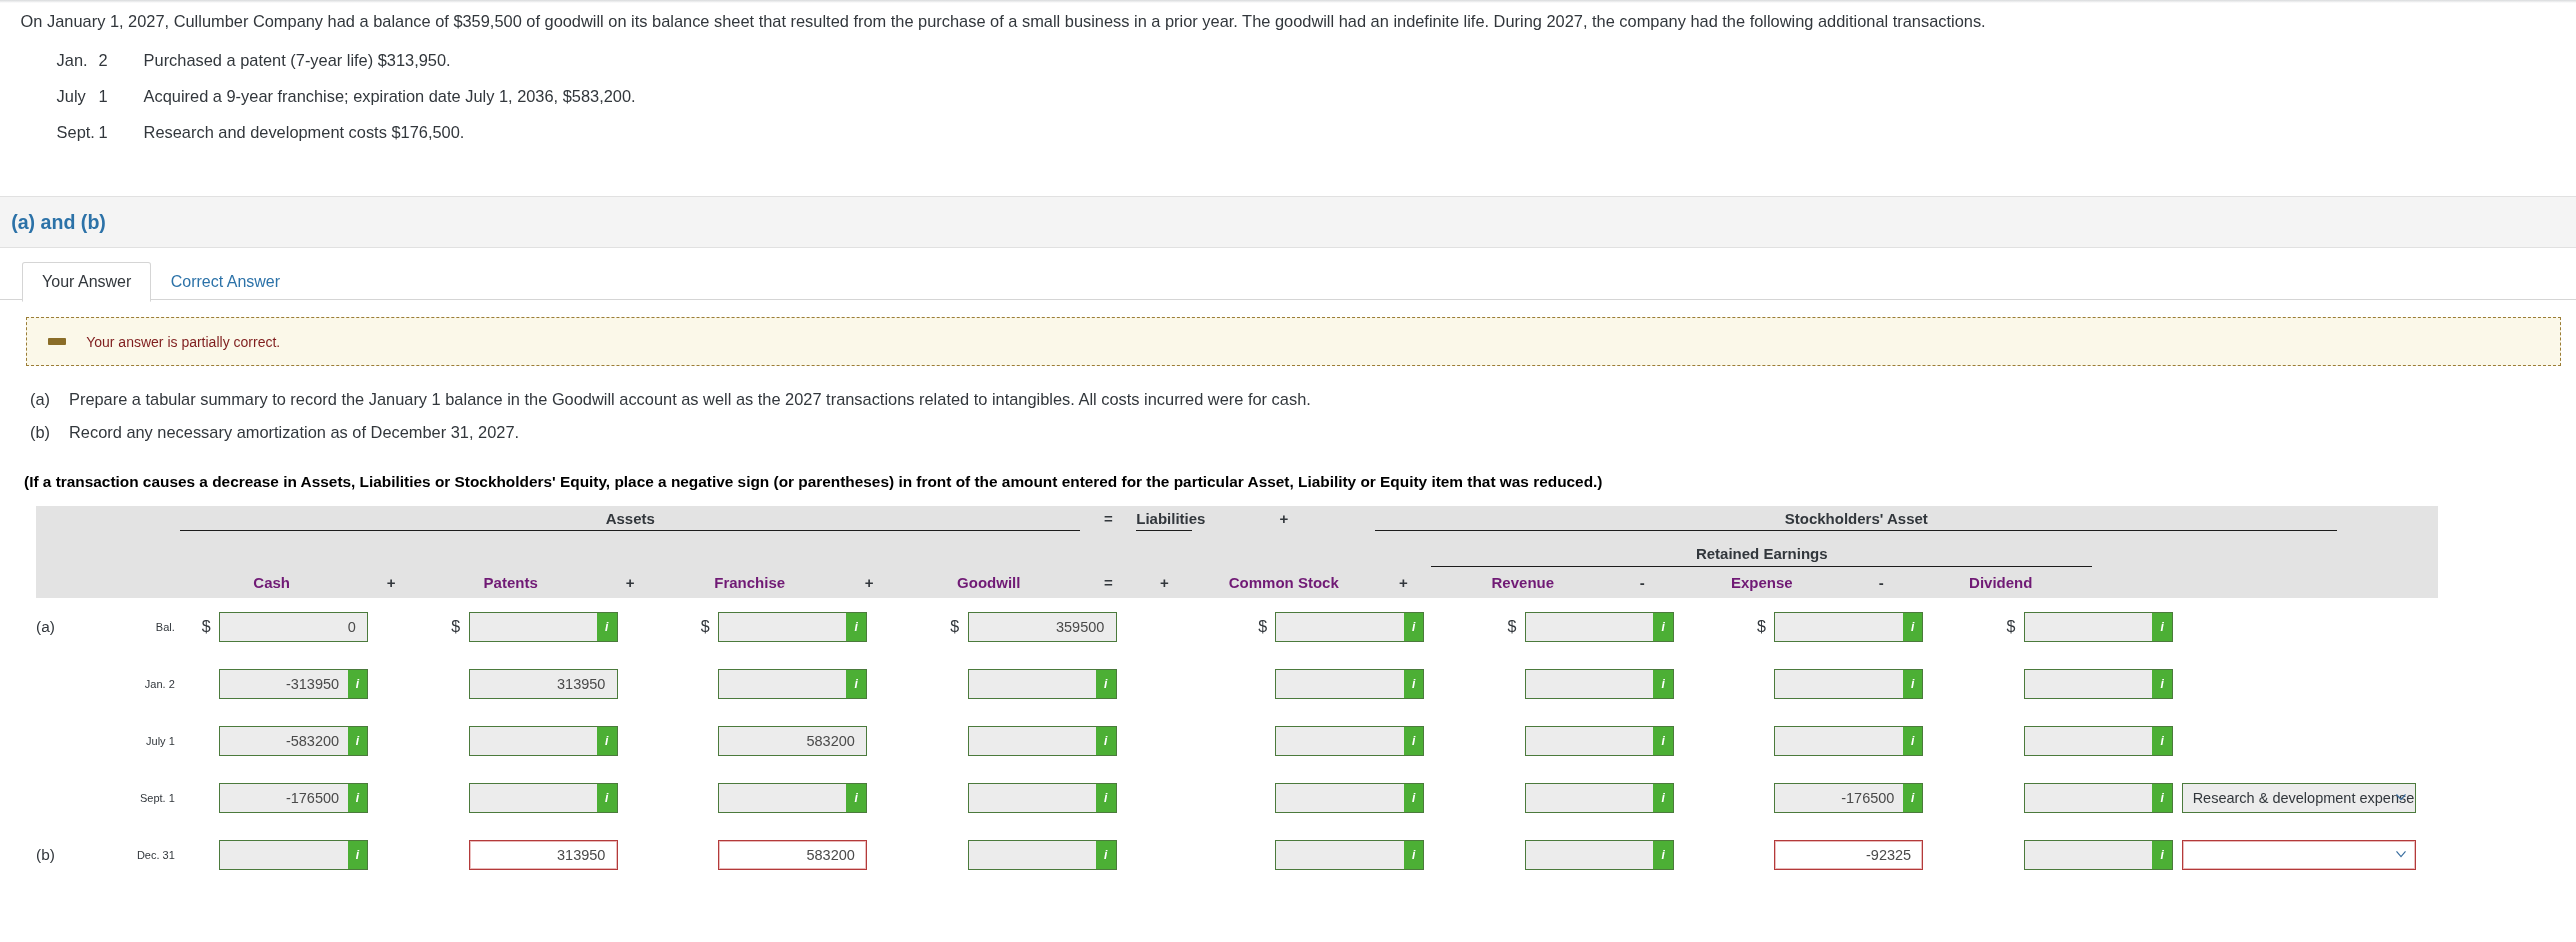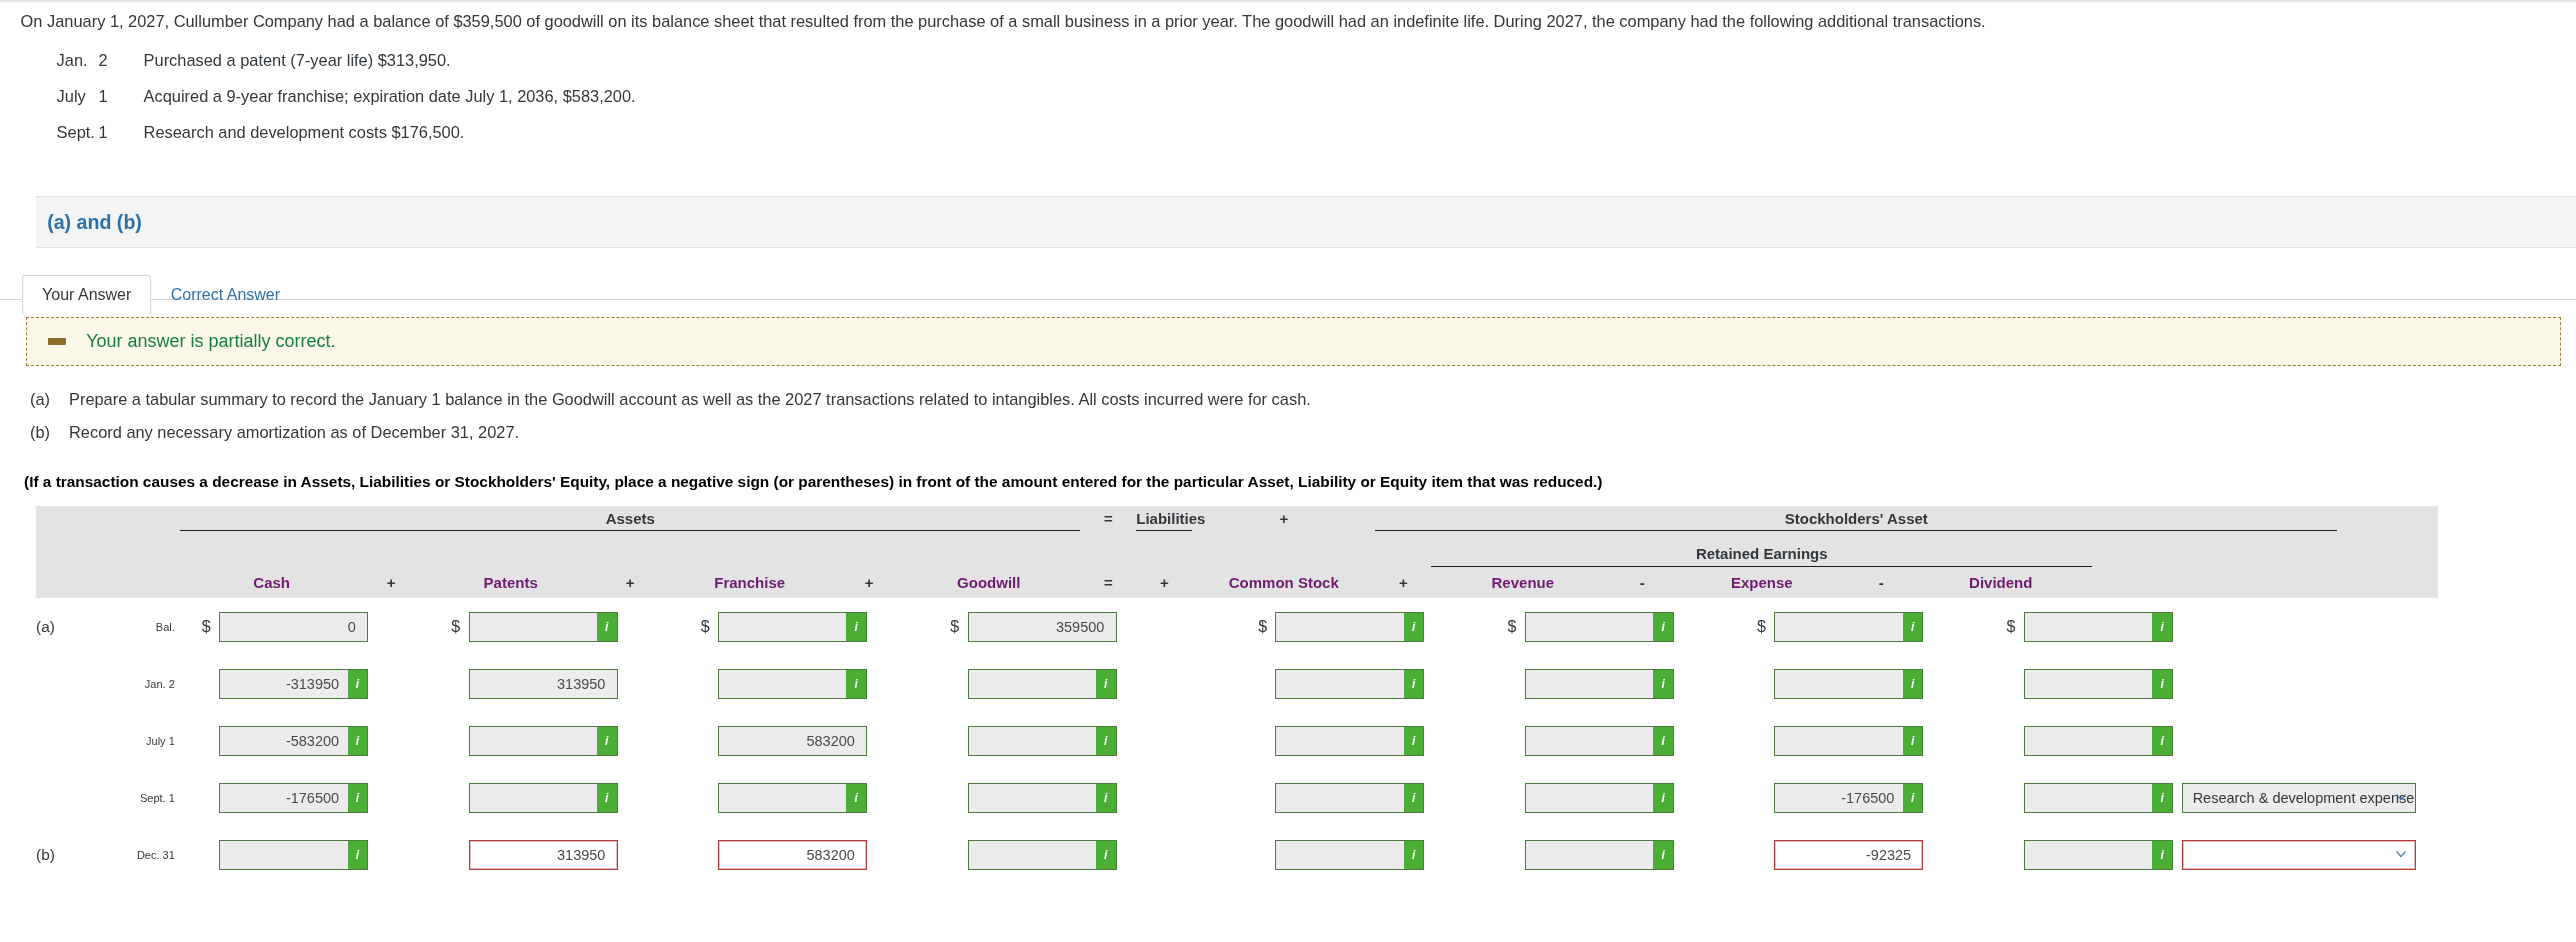--- a/index.html
+++ b/index.html
@@ -42,21 +42,20 @@
   
   .section-band {
     margin-top: 37px;
     height: 52px;
     background: #f4f4f4;
     border-top: 0.9px solid #e1e1e1;
     border-bottom: 0.9px solid #e1e1e1;
     display: flex;
     align-items: center;
     padding-left: 11.2px;
-    margin-left: 36px;
   }
   .section-band-title {
     color: #2c72a8;
     font-size: 19.6px;
     font-weight: 600;
   }
 
   
   .tabs {
     display: flex;
@@ -64,21 +63,21 @@
     height: 52px;
     padding-left: 22.4px;
     border-bottom: 0.9px solid #d5d5d5;
   }
   .tab {
     font-size: 16px;
     padding: 10.3px 18.7px 10.3px 18.7px;
     color: #2c72a8;
     cursor: pointer;
     position: relative;
-    top: 16px;
+    top: 3px;
     border: 0.9px solid transparent;
   }
   .tab.active {
     color: #32373c;
     background: #ffffff;
     border: 0.9px solid #d5d5d5;
     border-bottom: 0.9px solid #ffffff;
     border-radius: 2.8px 2.8px 0 0;
   }
 
@@ -93,22 +92,22 @@
     padding-left: 20.6px;
   }
   .alert-icon {
     width: 18px;
     height: 6.5px;
     background: #8a6d28;
     border-radius: 0.9px;
     margin-right: 20.6px;
   }
   .alert-text {
-    font-size: 18px;
-    color: #15803d;
+    font-size: 14px;
+    color: #7f1d1d;
   }
 
   
   .instructions { margin-top: 24px; padding-left: 30px; }
   .inst-row {
     display: flex;
     align-items: baseline;
     height: 33px;
     font-size: 16.4px;
   }

